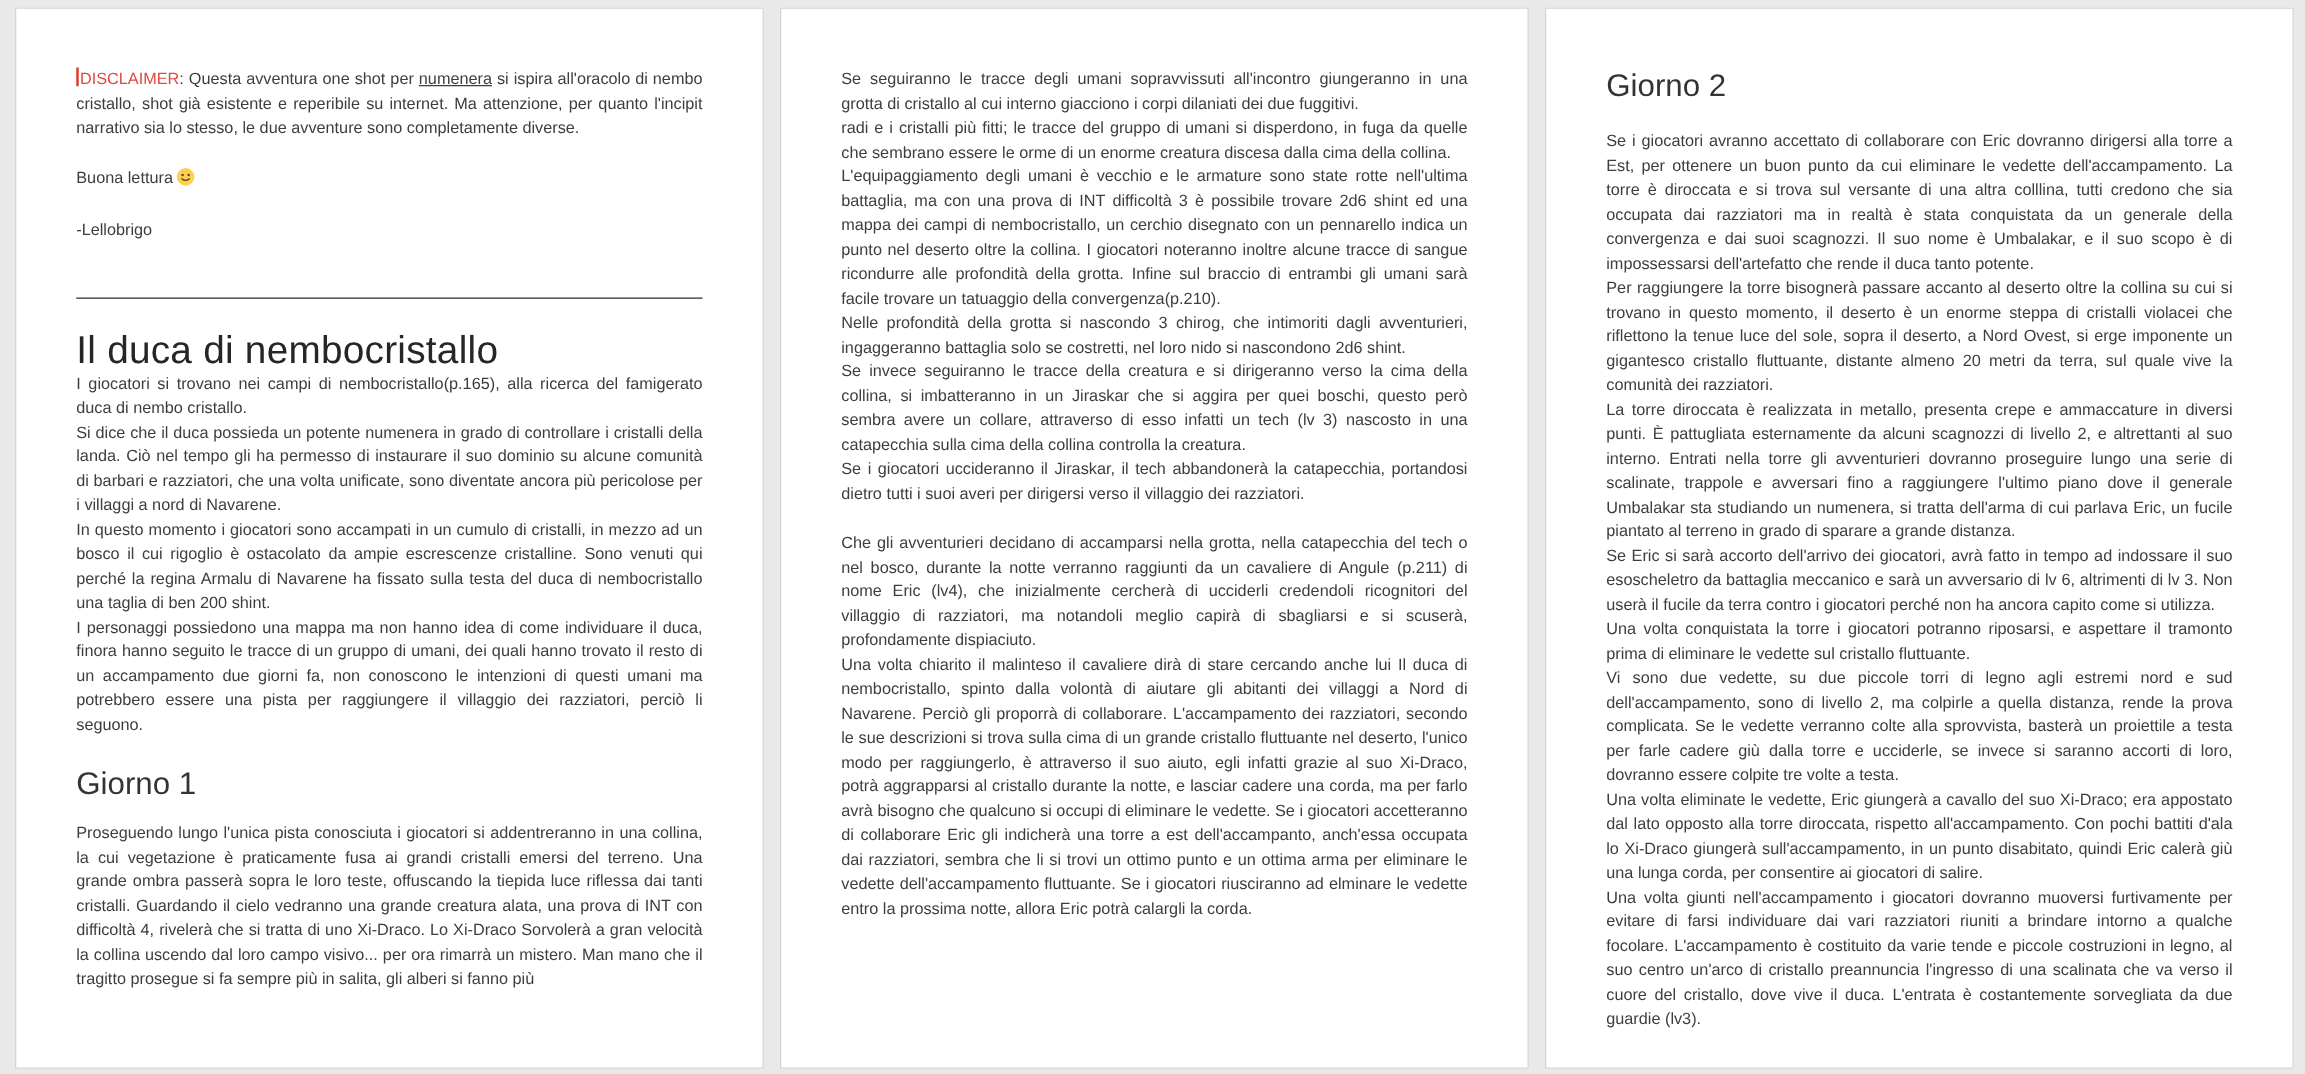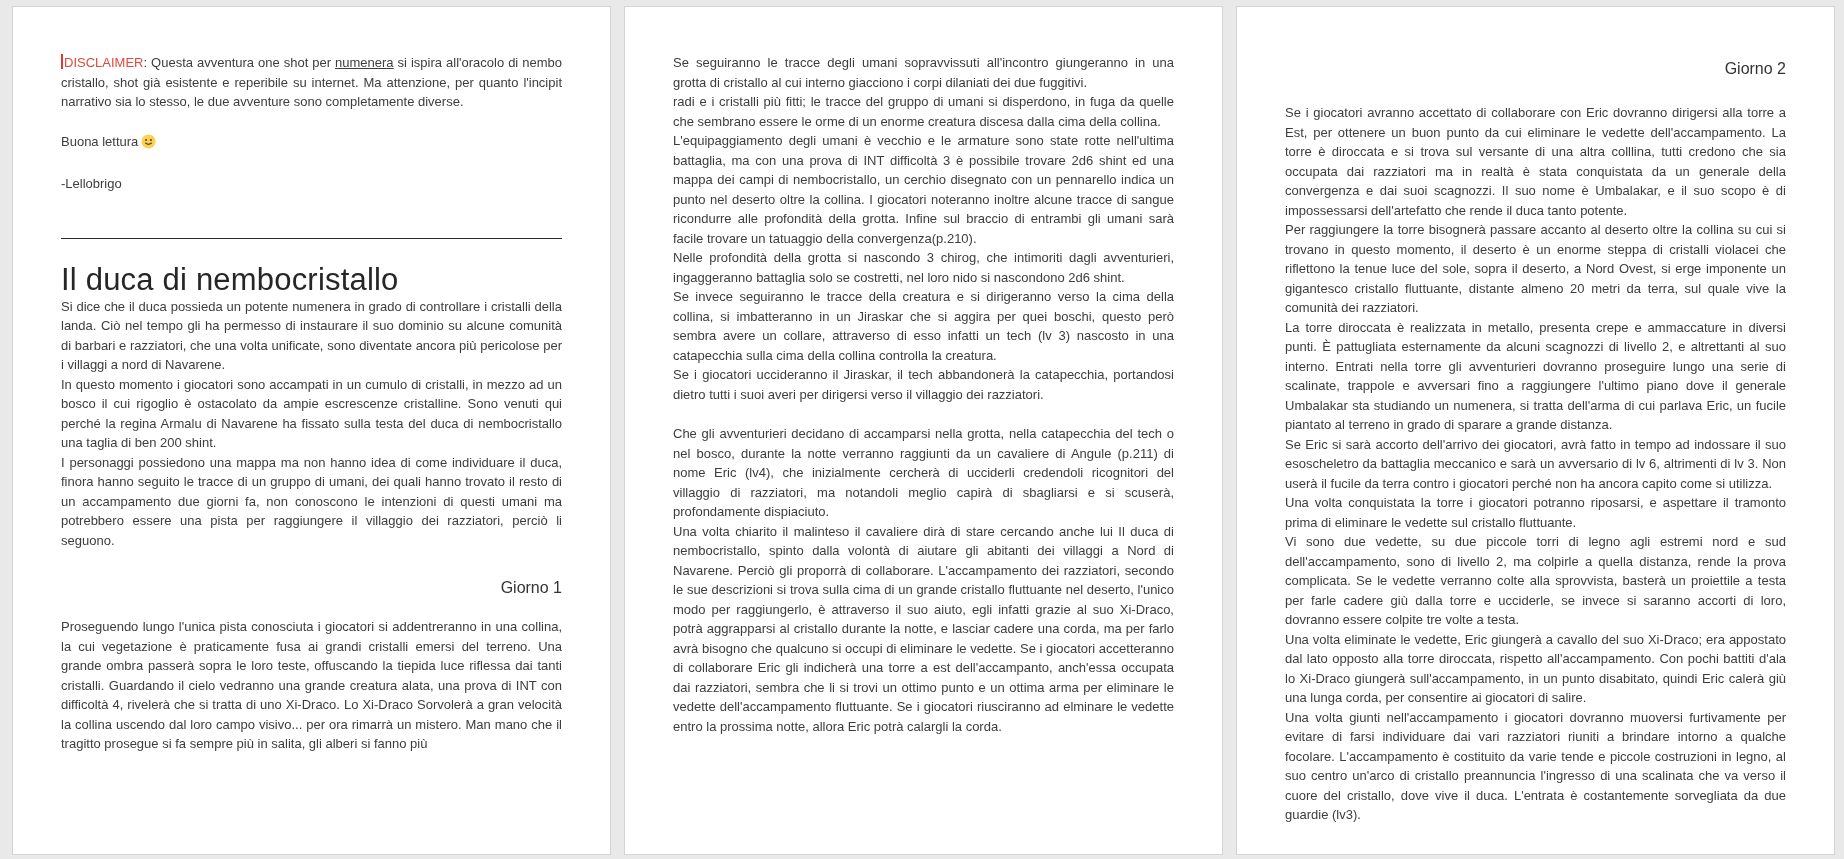--- a/index.html
+++ b/index.html
@@ -21,22 +21,22 @@
   .u    { text-decoration:underline; color:#3d3d3d; cursor:pointer; }
   .caret {
     display:inline-block; width:2px; height:15px;
     background:#e03a2f; vertical-align:-2px; margin-right:1px;
   }
   .doc-title {
     font-size:31px; line-height:34px; color:#262626;
     font-weight:400; margin:24px 0 0 0; letter-spacing:0.2px;
   }
   .h2 {
-    font-size:16px; line-height:24px; color:#333333;
-    font-weight:400; margin:26px 0 17px 0;text-align:right;
+    font-size:25px; line-height:24px; color:#333333;
+    font-weight:400; margin:26px 0 17px 0;
   }
   .h2.first { margin:4px 0 22px 0; }
   .rule { border:0; border-top:1.5px solid #2b2b2b; margin:44px 0 0 0; }
   .emoji { display:inline-block; vertical-align:-3px; margin-left:3px; }
 </style>
 </head>
 <body>
 
 <div class="canvas">
 
@@ -46,20 +46,21 @@
     <p class="para"><span>Buona lettura</span><span class="emoji"><svg width="15" height="15" viewBox="0 0 16 16">
             <circle cx="8" cy="8" r="7.5" fill="#fdd14e"></circle>
             <circle cx="5.4" cy="6.4" r="1.1" fill="#5d4037"></circle>
             <circle cx="10.6" cy="6.4" r="1.1" fill="#5d4037"></circle>
             <path d="M4.8 9.6 q3.2 2.8 6.4 0" stroke="#5d4037" fill="none" stroke-width="1.2" stroke-linecap="round"></path>
           </svg></span></p>
     <div class="gap"></div>
     <p class="para">-Lellobrigo</p>
     <hr class="rule">
     <h1 class="doc-title">Il duca di nembocristallo</h1>
+    <p class="para">I giocatori si trovano nei campi di nembocristallo(p.165), alla ricerca del famigerato duca di nembo cristallo.</p>
     <p class="para">Si dice che il duca possieda un potente numenera in grado di controllare i cristalli della landa. Ciò nel tempo gli ha permesso di instaurare il suo dominio su alcune comunità di barbari e razziatori, che una volta unificate, sono diventate ancora più pericolose per i villaggi a nord di Navarene.</p>
     <p class="para">In questo momento i giocatori sono accampati in un cumulo di cristalli, in mezzo ad un bosco il cui rigoglio è ostacolato da ampie escrescenze cristalline. Sono venuti qui perché la regina Armalu di Navarene ha fissato sulla testa del duca di nembocristallo una taglia di ben 200 shint.</p>
     <p class="para">I personaggi possiedono una mappa ma non hanno idea di come individuare il duca, finora hanno seguito le tracce di un gruppo di umani, dei quali hanno trovato il resto di un accampamento due giorni fa, non conoscono le intenzioni di questi umani ma potrebbero essere una pista per raggiungere il villaggio dei razziatori, perciò li seguono.</p>
     <h2 class="h2">Giorno 1</h2>
     <p class="para">Proseguendo lungo l'unica pista conosciuta i giocatori si addentreranno in una collina, la cui vegetazione è praticamente fusa ai grandi cristalli emersi del terreno. Una grande ombra passerà sopra le loro teste, offuscando la tiepida luce riflessa dai tanti cristalli. Guardando il cielo vedranno una grande creatura alata, una prova di INT con difficoltà 4, rivelerà che si tratta di uno Xi-Draco. Lo Xi-Draco Sorvolerà a gran velocità la collina uscendo dal loro campo visivo... per ora rimarrà un mistero. Man mano che il tragitto prosegue si fa sempre più in salita, gli alberi si fanno più</p>
   </section>
 
   <section class="page">
     <p class="para">Se seguiranno le tracce degli umani sopravvissuti all'incontro giungeranno in  una grotta di cristallo al cui interno giacciono i corpi dilaniati dei due fuggitivi.</p>
     <p class="para">radi e i cristalli più fitti; le tracce del gruppo di umani si disperdono, in fuga da quelle che sembrano essere le orme di un enorme creatura discesa dalla cima della collina.</p>

